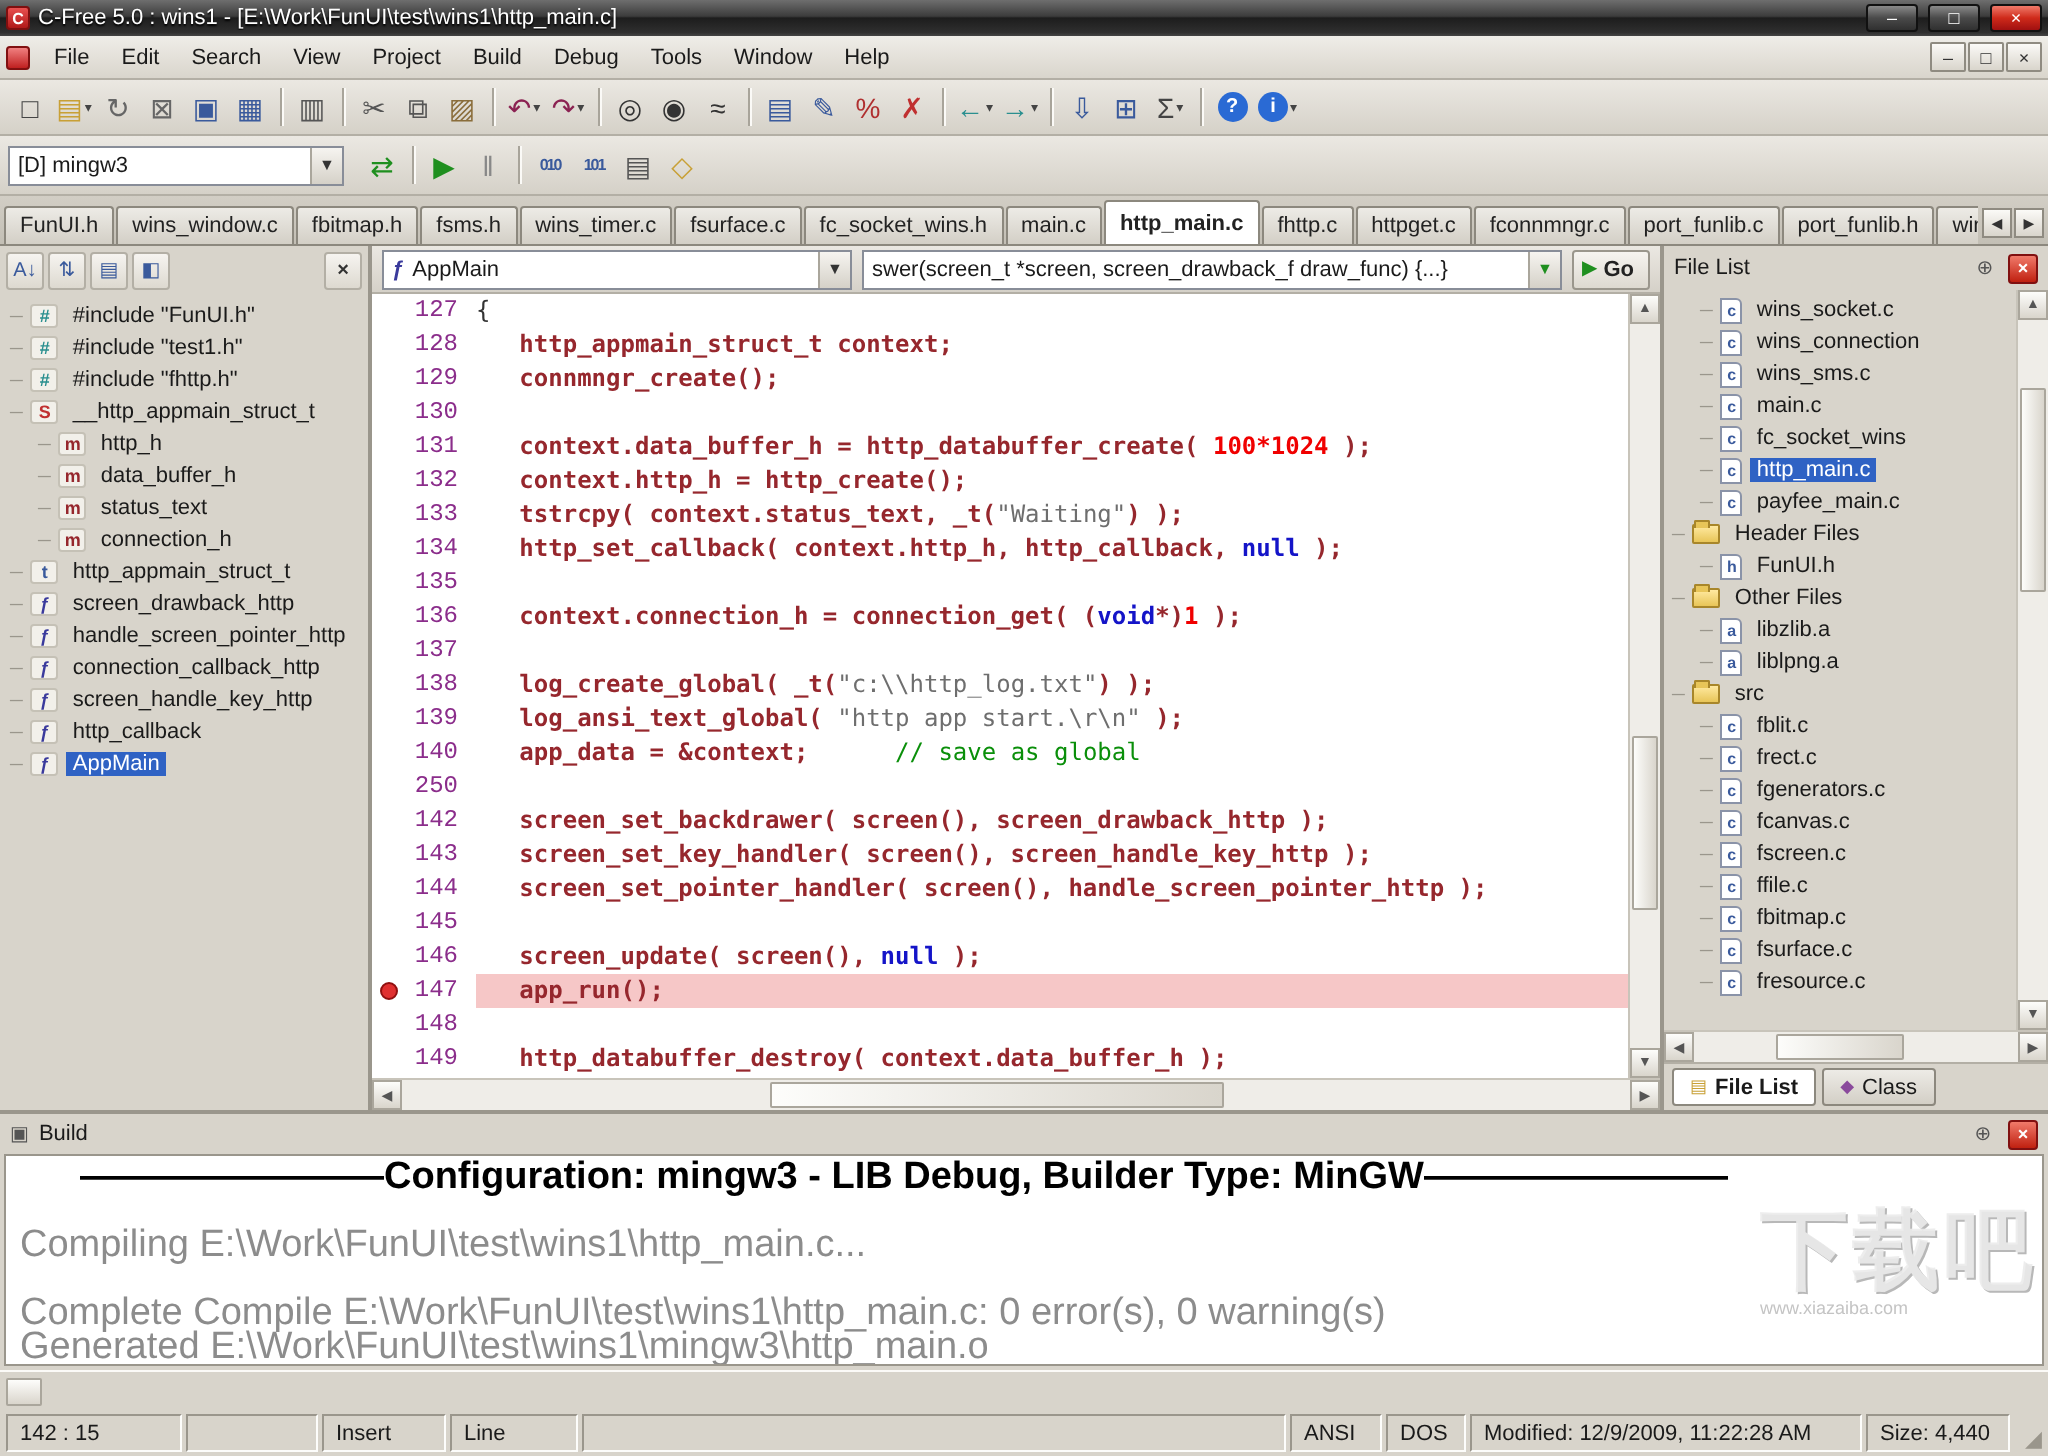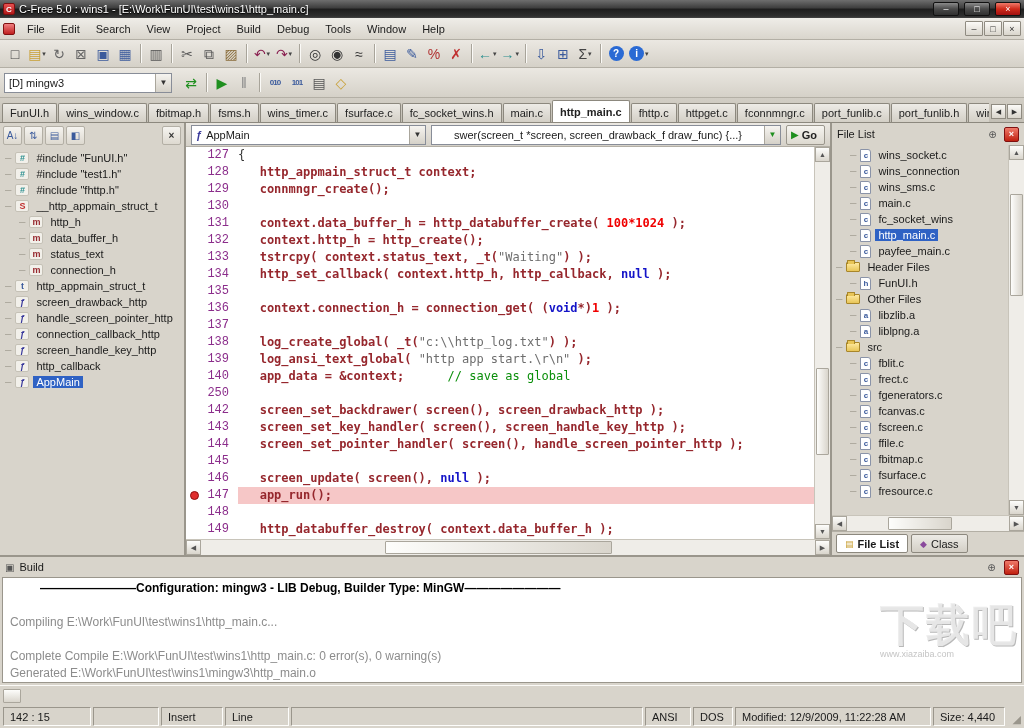--- a/index.html
+++ b/index.html
@@ -58,21 +58,21 @@
   .symitem { height:16px; display:flex; align-items:center; gap:4px; white-space:nowrap; }
   .symicon { width:14px; height:12px; display:flex; align-items:center; justify-content:center; font-size:9px; font-weight:bold; background:#f2f0ea; border:1px solid #c5c1b6; border-radius:2px; flex:none; }
   .symlabel { padding:0 3px; }
   .symitem.sel .symlabel { background:#2f62c4; color:#fff; }
   .tree-dash { color:#9a968c; font-size:9px; flex:none; }
 
   
   .editor { flex:1; display:flex; flex-direction:column; background:#fff; border-right:2px solid #9a968c; min-width:0; }
   .edheader { height:24px; background:linear-gradient(#ebe8e2,#d5d1c8); display:flex; align-items:center; gap:5px; padding:0 5px; border-bottom:1px solid #b3afa5; }
   .fn-combo { width:235px; }
-  .proto-combo { flex:1;text-align:center; }
+  .proto-combo { flex:1; }
   .combo .fico { color:#3a3a9c; font-weight:bold; font-size:11px; margin-right:4px; }
   .carrow.green { color:#1f8f1f; font-weight:bold; }
   .go-btn { height:20px; padding:0 7px 0 4px; display:flex; align-items:center; gap:3px; border:1px solid #9a968c; border-radius:2px; background:linear-gradient(#f6f4f0,#ddd9d0); font-weight:bold; color:#222; }
   .go-glyph { color:#1f8f1f; font-size:10px; }
 
   .edbody { flex:1; display:flex; overflow:hidden; }
   .codearea { flex:1; overflow:hidden; font-family:"DejaVu Sans Mono","Liberation Mono",monospace; font-size:12px; line-height:17px; background:#fff; }
   .crow { height:17px; display:flex; align-items:stretch; }
   .cbp { width:16px; flex:none; display:flex; align-items:center; justify-content:center; }
   .bpdot { width:9px; height:9px; border-radius:50%; background:#e03030; border:1px solid #901010; }
@@ -112,21 +112,21 @@
   .rp-tabs { height:24px; display:flex; gap:3px; align-items:center; padding:2px 4px; border-top:1px solid #b3afa5; }
   .rp-tab { height:19px; display:flex; align-items:center; gap:4px; padding:0 8px; border:1px solid #8c887e; border-radius:2px; background:linear-gradient(#edebe6,#d3cfc6); }
   .rp-tab.active { background:#fff; font-weight:bold; }
   .rp-tab .ticon { font-size:9px; }
 
   
   .buildpanel { height:130px; display:flex; flex-direction:column; border-top:2px solid #9a968c; background:#d8d4cb; }
   .bp-header { height:20px; display:flex; align-items:center; gap:5px; padding:0 5px; }
   .bp-title-icon { font-size:10px; color:#555; }
   .bp-title { flex:1; }
-  .bp-body { flex:1; background:#fff; border:1px solid #9a968c; margin:0 2px 2px 2px; padding:2px 7px; overflow:hidden; font-size:12px; color:#8c8c8c; line-height:17px; white-space:nowrap; }
+  .bp-body { flex:1; background:#fff; border:1px solid #9a968c; margin:0 2px 2px 2px; padding:2px 7px; overflow:hidden; font-size:19px; color:#8c8c8c; line-height:17px; white-space:nowrap; }
   .bline.bold { color:#000; font-weight:bold; padding-left:30px; }
 
   
   .hstrip { height:20px; display:flex; align-items:center; padding:2px 3px; border-top:1px solid #fbfaf7; }
   .hstrip-thumb { width:18px; height:14px; background:linear-gradient(#fdfdfb,#d9d5cc); border:1px solid #aaa69c; border-radius:1px; }
   .hstrip-track { flex:1; height:14px; }
   .statusbar { height:23px; display:flex; gap:2px; padding:2px 3px; align-items:stretch; background:#d8d4cb; }
   .scell { border:1px solid; border-color:#9a968c #fdfdfb #fdfdfb #9a968c; padding:0 6px; display:flex; align-items:center; white-space:nowrap; overflow:hidden; }
   .sspacer { flex:1; border:1px solid; border-color:#9a968c #fdfdfb #fdfdfb #9a968c; }
   .grip { width:14px; display:flex; align-items:flex-end; justify-content:flex-end; }

